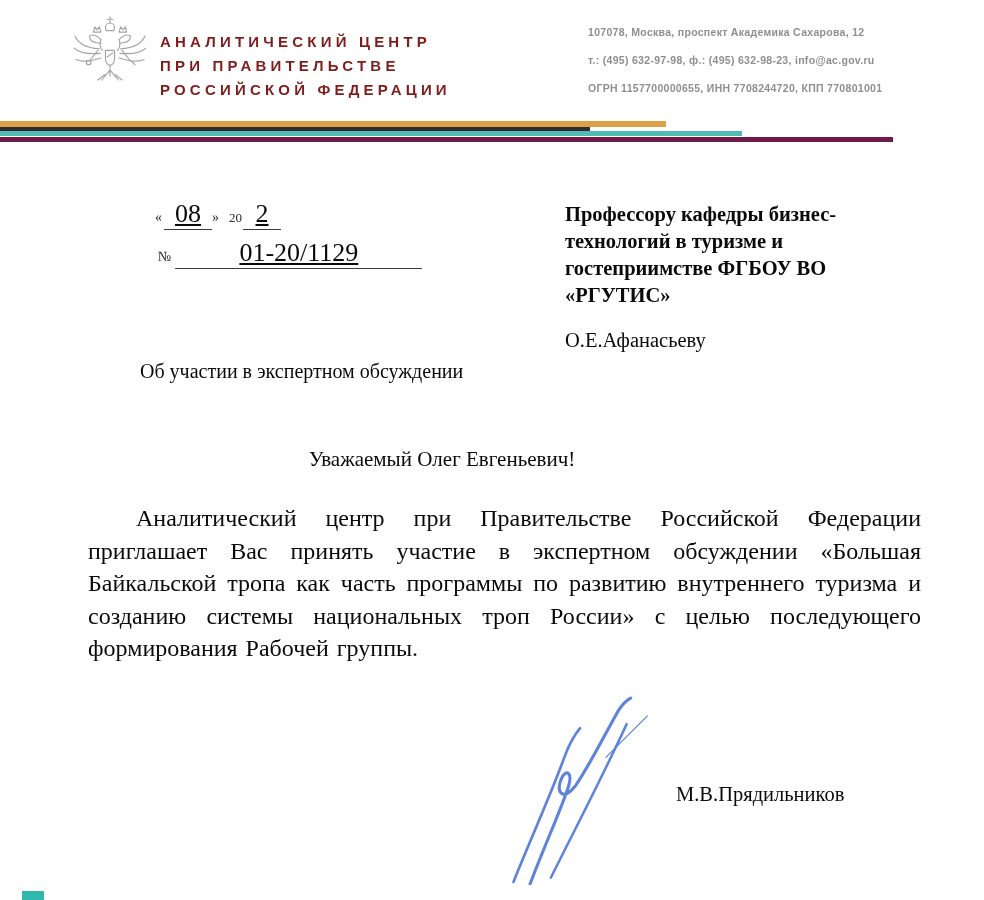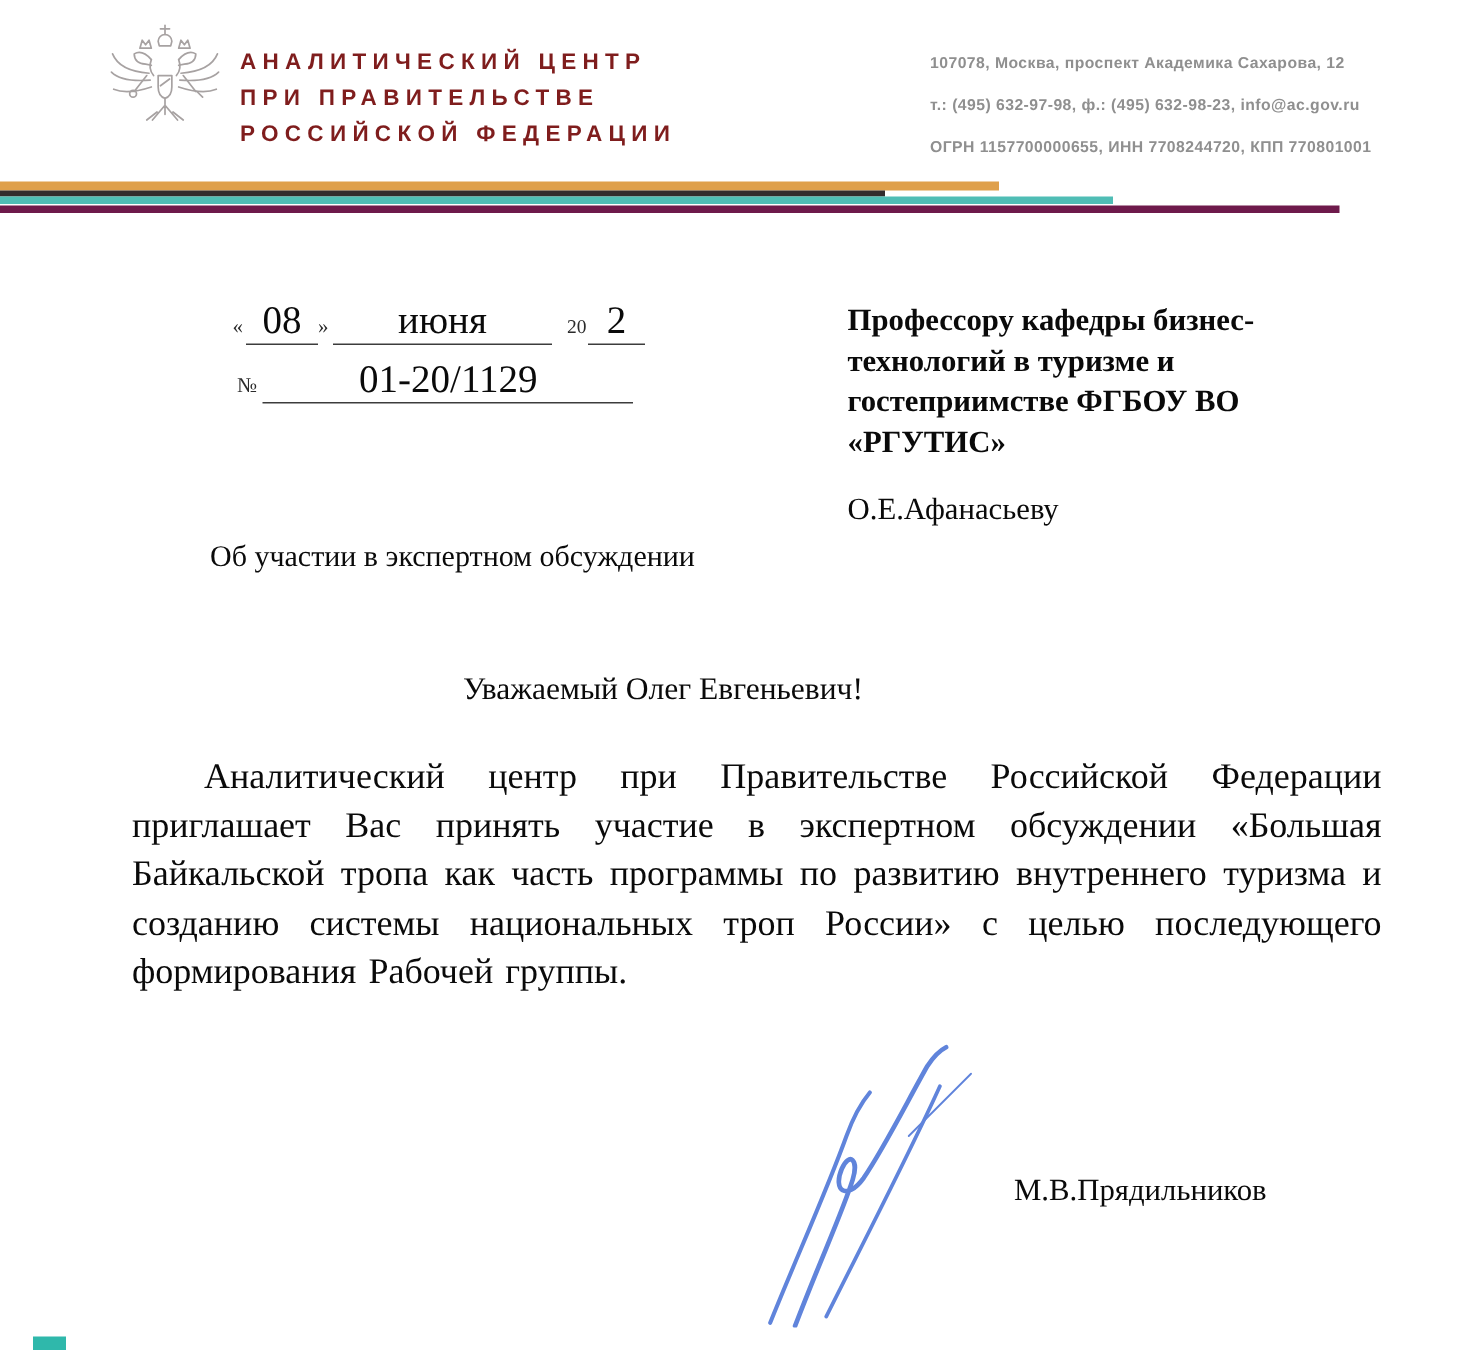--- a/index.html
+++ b/index.html
@@ -15,43 +15,42 @@
 
   
   .coat-of-arms { position: absolute; left: 72px; top: 14px; width: 76px; height: 94px; }
   .org-name {
     position: absolute; left: 160px; top: 30px;
     font-family: "Liberation Sans", sans-serif;
     font-weight: 700; font-size: 15px; line-height: 24px;
     letter-spacing: 4.2px; color: #7f1d1d; white-space: pre-line;
   }
   .contacts {
-    position: absolute; left: 620px; top: 26px;
+    position: absolute; left: 588px; top: 26px;
     font-family: "Liberation Sans", sans-serif;
     font-weight: 700; font-size: 10.5px; color: #8f8f8f;
     letter-spacing: 0.3px;
-    margin-top: 10px;
   }
   .contacts div { margin-bottom: 16px; }
 
   
   .bar { position: absolute; left: 0; }
   .bar-orange { top: 121px; width: 666px; height: 6px; background: #DFA04B; }
   .bar-black  { top: 127px; width: 590px; height: 4px; background: #332B2D; }
   .bar-teal   { top: 131px; width: 742px; height: 5px; background: #4FBDB5; }
   .bar-purple { top: 137px; width: 893px; height: 5px; background: #6E1A4B; }
 
   
   .ref-line { position: absolute; display: flex; align-items: baseline; font-size: 26px; }
   .ref-date { left: 155px; top: 199px; }
   .ref-num  { left: 158px; top: 238px; }
   .ref-small { font-size: 14px; color: #2b2b2b; }
   .field {
     display: inline-block; text-align: center;
-    border-bottom: 1.5px solid #3c3c3c; line-height: 30px;
+    border-bottom: 1.5px solid #3c3c3c; line-height: 30px; text-decoration: underline;
   }
   .f-day   { width: 48px; margin-left: 2px; }
   .f-month { width: 146px; margin-left: 3px; }
   .f-year  { width: 38px; }
   .f-num   { width: 247px; margin-left: 4px; }
   .yprefix { font-size: 13px; margin-left: 10px; margin-right: 1px; }
 
   
   .addressee {
     position: absolute; left: 565px; top: 201px; width: 360px;
@@ -118,21 +117,20 @@
 
   <div class="bar bar-orange"></div>
   <div class="bar bar-black"></div>
   <div class="bar bar-teal"></div>
   <div class="bar bar-purple"></div>
 
   <div class="ref-line ref-date">
     <span class="ref-small">«</span>
     <span class="field f-day">08</span>
     <span class="ref-small">»</span>
-    <span class="field f-month">июня</span>
     <span class="ref-small yprefix">20</span>
     <span class="field f-year">2</span>
   </div>
 
   <div class="ref-line ref-num">
     <span class="ref-small">№</span>
     <span class="field f-num">01-20/1129</span>
   </div>
 
   <div class="addressee">Профессору кафедры бизнес-

